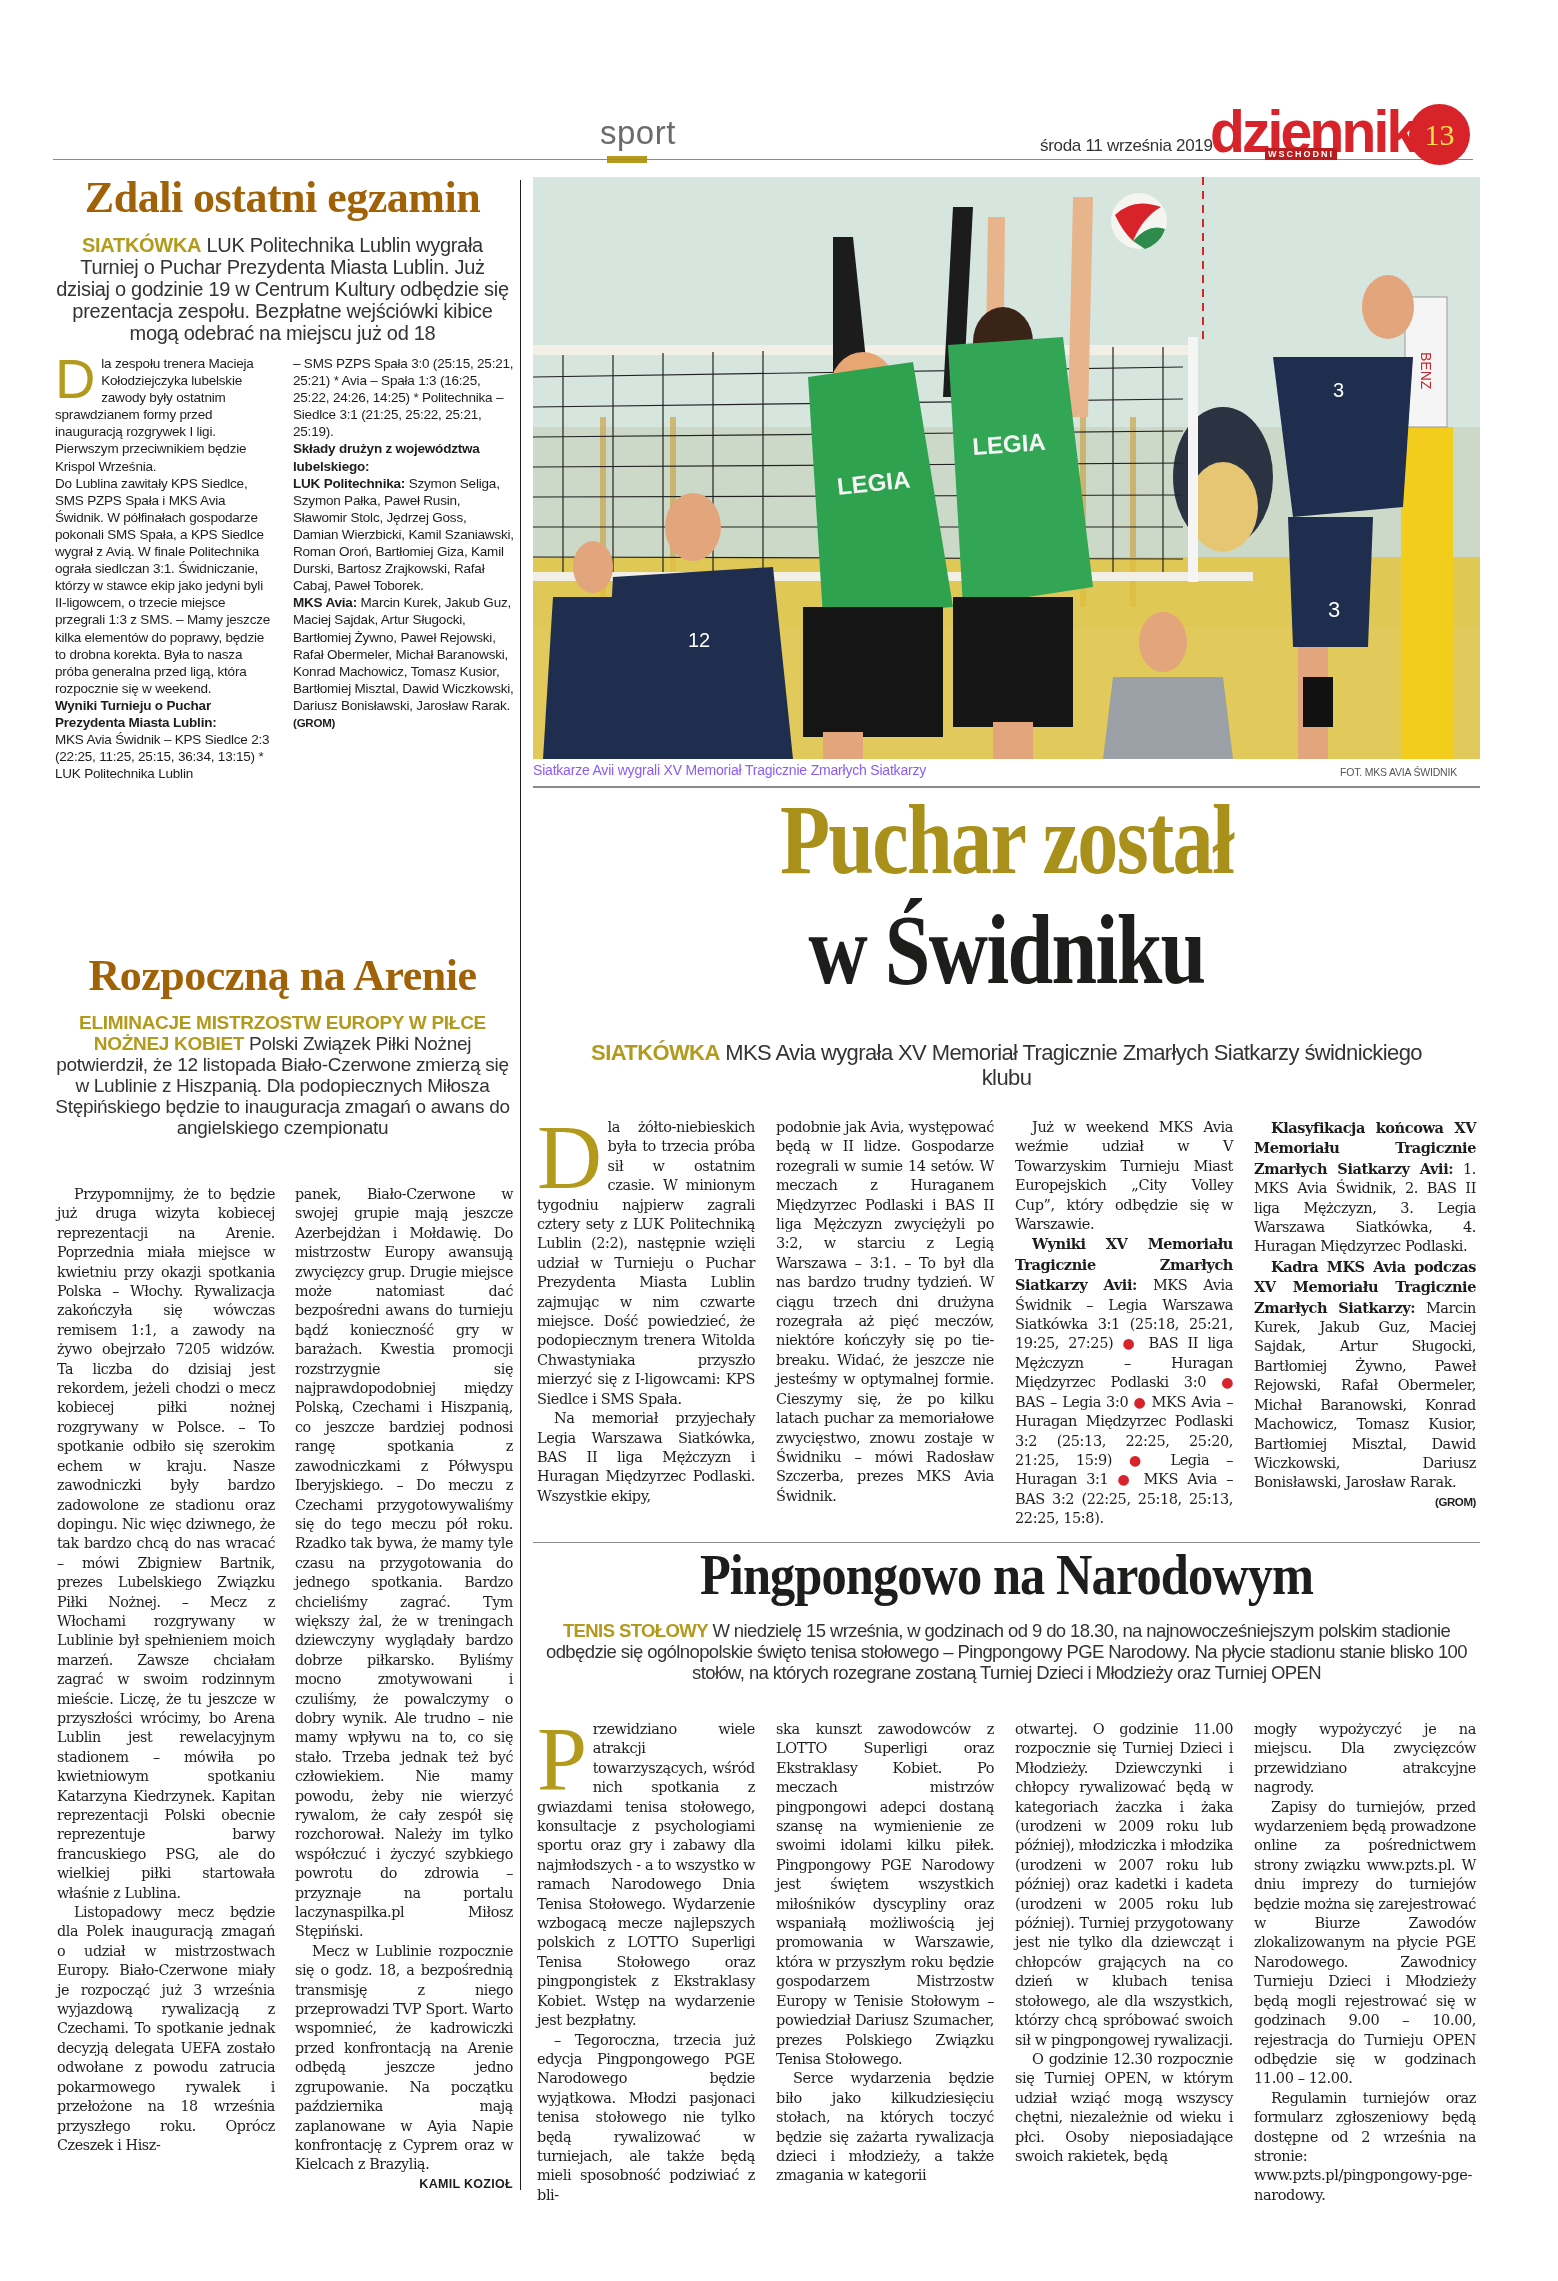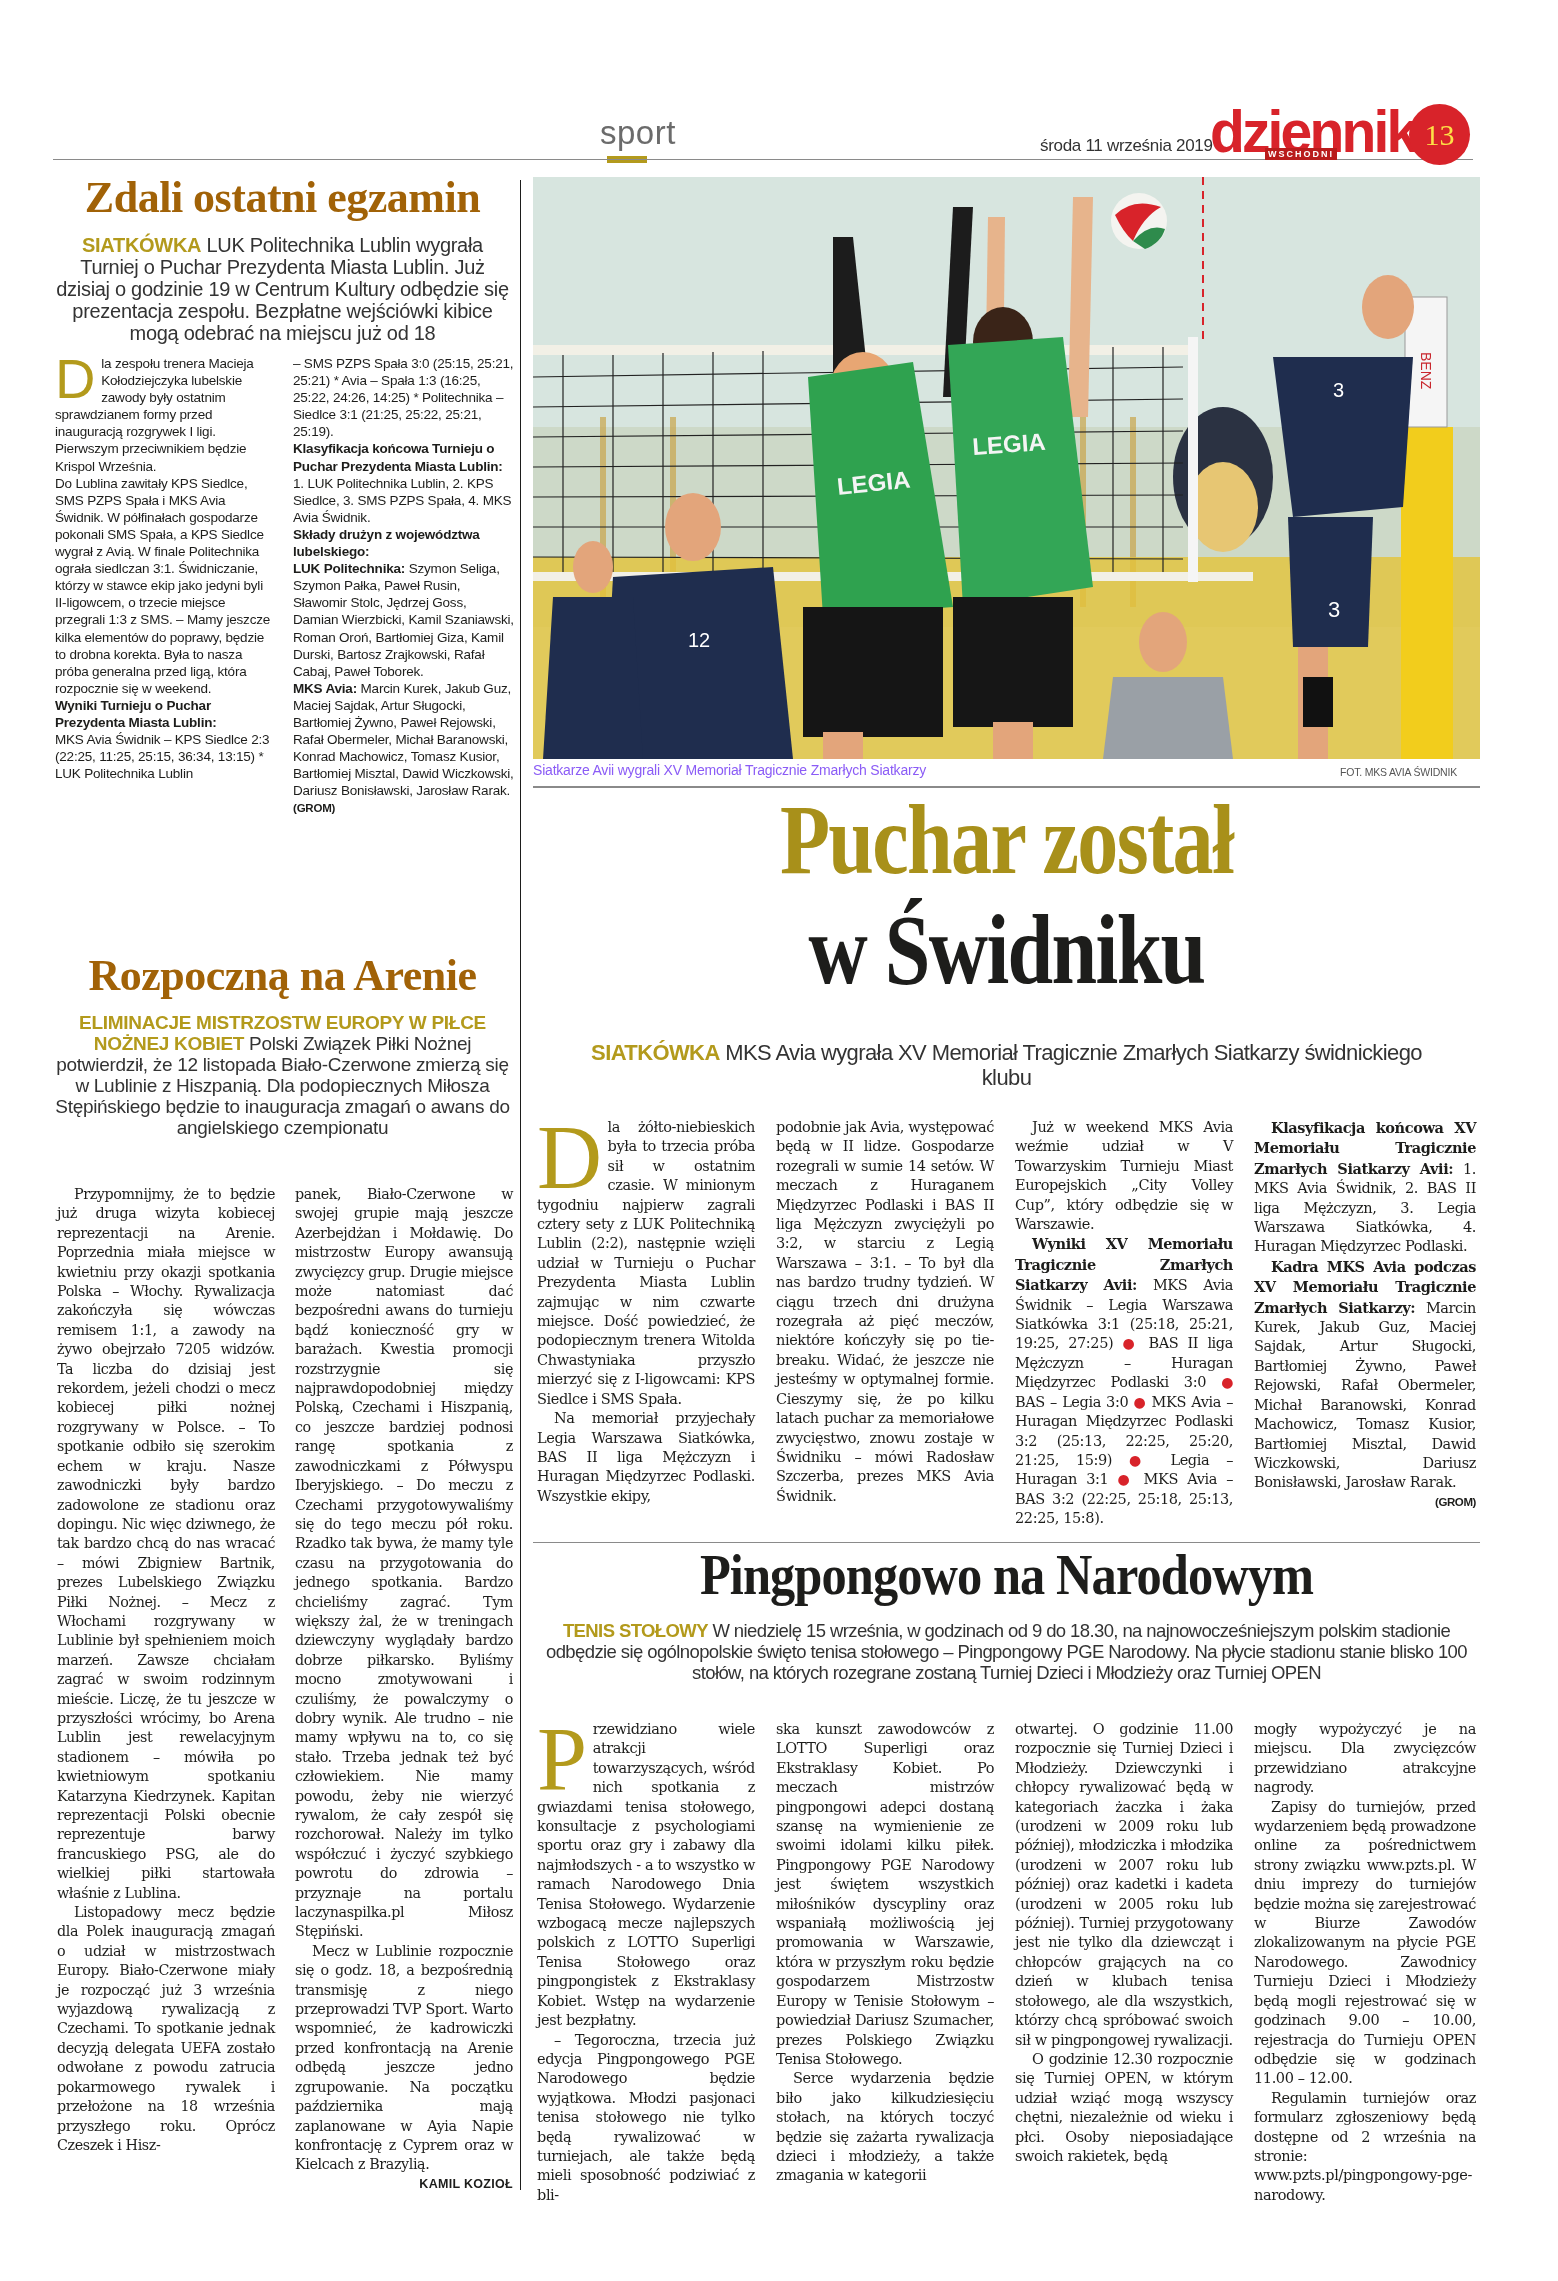--- a/index.html
+++ b/index.html
@@ -63,21 +63,20 @@
   </div>
   <div class="sans-col" style="left:55px;top:355px;width:220px;">
     <span class="dropcap" style="font-size:56px;color:#b39a1c;font-family:'Liberation Sans',sans-serif;font-weight:300;margin-top:2px;">D</span>
     <p>la zespołu trenera Macieja Kołodziejczyka lubelskie zawody były ostatnim sprawdzianem formy przed inauguracją rozgrywek I ligi. Pierwszym przeciwnikiem będzie Krispol Września.</p>
     <p>Do Lublina zawitały KPS Siedlce, SMS PZPS Spała i MKS Avia Świdnik. W półfinałach gospodarze pokonali SMS Spała, a KPS Siedlce wygrał z Avią. W finale Politechnika ograła siedlczan 3:1. Świdniczanie, którzy w stawce ekip jako jedyni byli II-ligowcem, o trzecie miejsce przegrali 1:3 z SMS. – Mamy jeszcze kilka elementów do poprawy, będzie to drobna korekta. Była to nasza próba generalna przed ligą, która rozpocznie się w weekend.</p>
     <p><b>Wyniki Turnieju o Puchar Prezydenta Miasta Lublin:</b></p>
     <p>MKS Avia Świdnik – KPS Siedlce 2:3 (22:25, 11:25, 25:15, 36:34, 13:15) * LUK Politechnika Lublin</p>
   </div>
   <div class="sans-col" style="left:293px;top:355px;width:222px;">
     <p>– SMS PZPS Spała 3:0 (25:15, 25:21, 25:21) * Avia – Spała 1:3 (16:25, 25:22, 24:26, 14:25) * Politechnika – Siedlce 3:1 (21:25, 25:22, 25:21, 25:19).</p>
-    <p><b>Klasyfikacja końcowa Turnieju o Puchar Prezydenta Miasta Lublin:</b> <span>1. LUK Politechnika Lublin, 2. KPS Siedlce, 3. SMS PZPS Spała, 4. MKS Avia Świdnik.</span></p>
     <p><b>Składy drużyn z województwa lubelskiego:</b></p>
     <p><b>LUK Politechnika:</b> <span>Szymon Seliga, Szymon Pałka, Paweł Rusin, Sławomir Stolc, Jędrzej Goss, Damian Wierzbicki, Kamil Szaniawski, Roman Oroń, Bartłomiej Giza, Kamil Durski, Bartosz Zrajkowski, Rafał Cabaj, Paweł Toborek.</span></p>
     <p><b>MKS Avia:</b> <span>Marcin Kurek, Jakub Guz, Maciej Sajdak, Artur Sługocki, Bartłomiej Żywno, Paweł Rejowski, Rafał Obermeler, Michał Baranowski, Konrad Machowicz, Tomasz Kusior, Bartłomiej Misztal, Dawid Wiczkowski, Dariusz Bonisławski, Jarosław Rarak.</span> <span class="grom">(GROM)</span></p>
   </div>
 </div>
 
 <div>
   <h1 class="headline-left" style="top:950px;font-size:44px;">Rozpoczną na Arenie</h1>
   <div class="lead" style="left:55px;top:1012px;width:455px;font-size:19px;line-height:21px;">
     <span class="kicker">ELIMINACJE MISTRZOSTW EUROPY W PIŁCE NOŻNEJ KOBIET</span>

